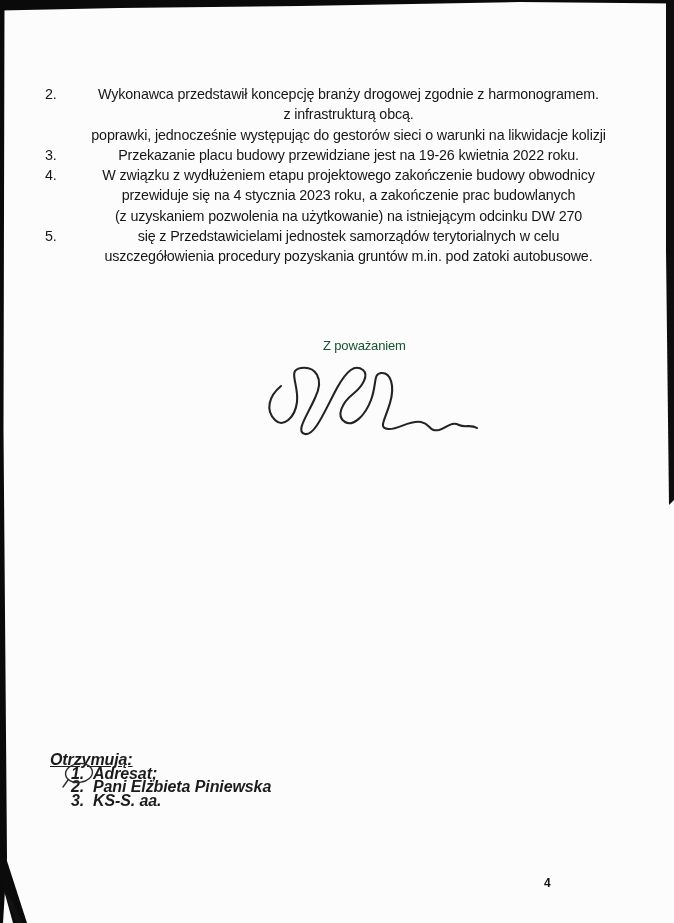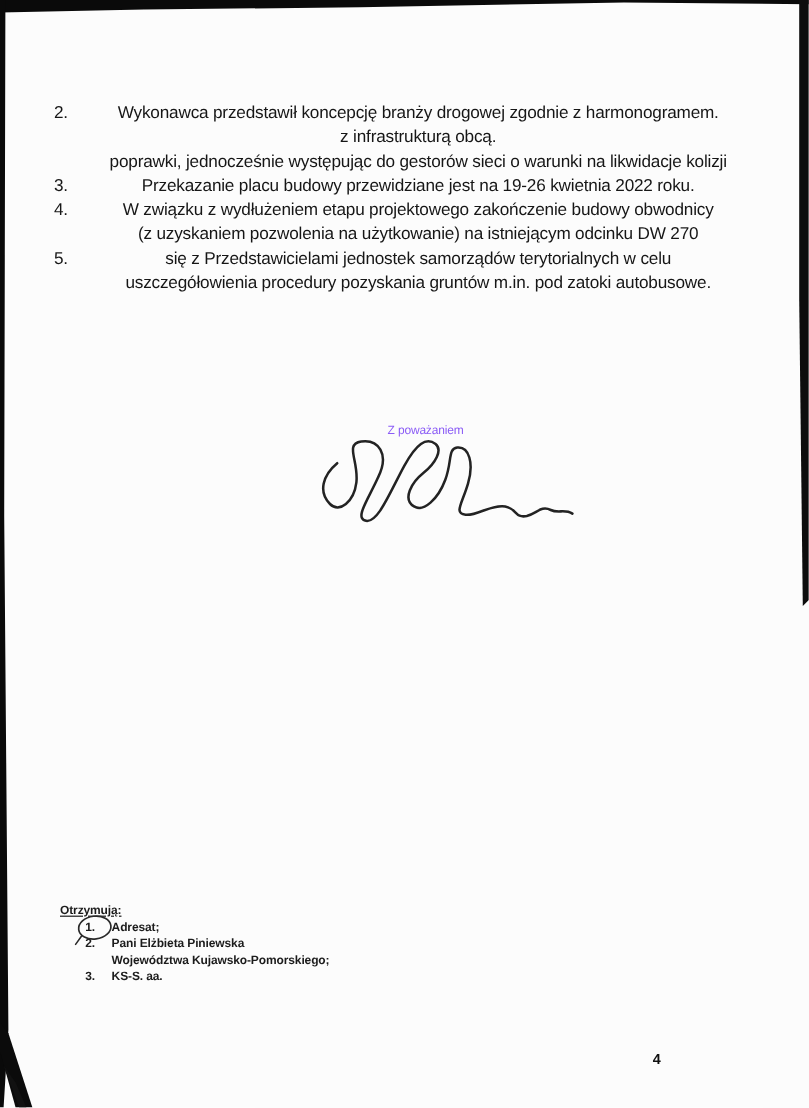--- a/index.html
+++ b/index.html
@@ -26,31 +26,30 @@
     font-weight:500;
     color:#161616;
   }
   .item{display:flex;}
   .item .num{flex:0 0 22px;width:22px;}
   .lines{flex:1;text-align:center;}
   .line{white-space:nowrap;}
   
   .closing{
     position:absolute;left:323px;top:338px;
-    font-size:10px;letter-spacing:-0.15px;font-weight:500;color:#8b5cf6;
+    font-size:13px;letter-spacing:-0.15px;font-weight:500;color:#14532d;
     white-space:nowrap;
-    margin-top:16px;
   }
   
   .signature{position:absolute;left:251px;top:358px;}
   
   .footer{
     position:absolute;left:50px;top:753px;
-    font-size:10px;line-height:13.7px;font-weight:700;
-    letter-spacing:-0.1px;color:#1c1c1c;
+    font-size:16px;line-height:13.7px;font-weight:700;
+    letter-spacing:-0.1px;color:#1c1c1c;font-style:italic;
   }
   .footer-heading{text-decoration:underline;white-space:nowrap;}
   .frows{margin-left:21px;}
   .frow{display:flex;}
   .fnum{flex:0 0 22px;width:22px;}
   .flines{flex:1;}
   .fline{white-space:nowrap;}
   .circle-annotation{position:absolute;left:11px;top:7px;pointer-events:none;}
   
   .page-number{
@@ -90,20 +89,21 @@
       <div class="num">3.</div>
       <div class="lines">
         <div class="line">Przekazanie placu budowy przewidziane jest na 19-26 kwietnia 2022 roku.</div>
       </div>
     </div>
 
     <div class="item">
       <div class="num">4.</div>
       <div class="lines">
         <div class="line">W związku z wydłużeniem etapu projektowego zakończenie budowy obwodnicy</div>
+        <div class="line">przewiduje się na 4 stycznia 2023 roku, a zakończenie prac budowlanych</div>
         <div class="line">(z uzyskaniem pozwolenia na użytkowanie) na istniejącym odcinku DW 270</div>
       </div>
     </div>
 
     <div class="item">
       <div class="num">5.</div>
       <div class="lines">
         <div class="line">się z Przedstawicielami jednostek samorządów terytorialnych w celu</div>
         <div class="line">uszczegółowienia procedury pozyskania gruntów m.in. pod zatoki autobusowe.</div>
       </div>
@@ -134,21 +134,20 @@
       <div class="frow">
         <div class="fnum">1.</div>
         <div class="flines">
           <div class="fline">Adresat;</div>
         </div>
       </div>
       <div class="frow">
         <div class="fnum">2.</div>
         <div class="flines">
           <div class="fline">Pani Elżbieta Piniewska</div>
-          <div class="fline">Województwa Kujawsko-Pomorskiego;</div>
         </div>
       </div>
       <div class="frow">
         <div class="fnum">3.</div>
         <div class="flines">
           <div class="fline">KS-S. aa.</div>
         </div>
       </div>
     </div>
   </div>

